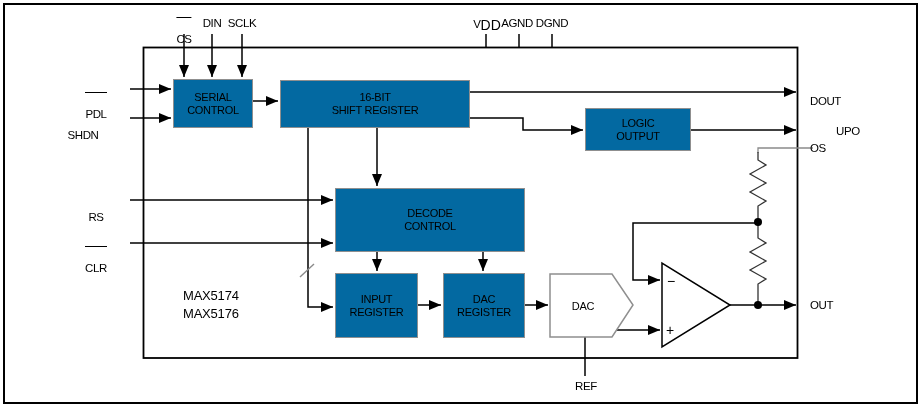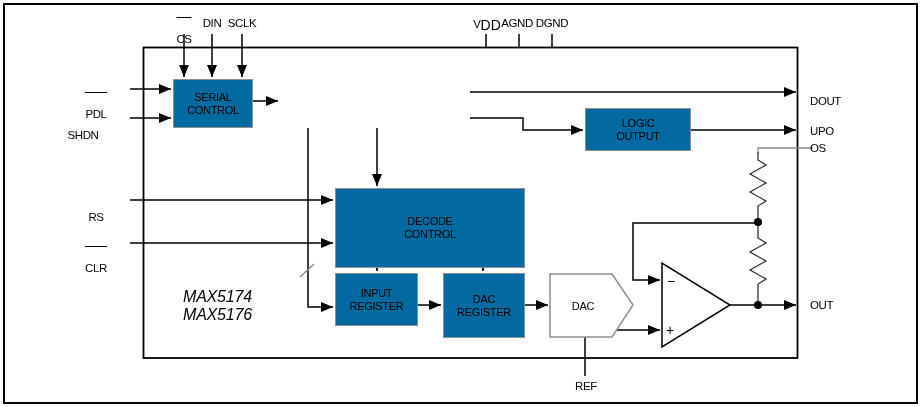--- a/index.html
+++ b/index.html
@@ -18,21 +18,21 @@
     position:absolute;display:flex;align-items:center;justify-content:center;
     font-size:11px;letter-spacing:-0.3px;color:#000;
   }
   .pin{position:absolute;font-size:11.5px;letter-spacing:-0.4px;color:#000;white-space:nowrap;}
   .pin.top{transform:translateX(-50%);top:17px;}
   .pin.left{width:62px;text-align:center;transform:translateY(-50%);margin-top:17px;}
   .pin.right{left:810px;transform:translateY(-50%);}
   .pin.bottom{transform:translateX(-50%);}
   .ov{display:inline-block;border-top:1.2px solid #000;padding-top:16px;line-height:11px;}
   sub.vsub{font-size:14px;vertical-align:-2px;letter-spacing:0;}
-  .partname{position:absolute;left:183px;font-style:italic;font-size:16px;letter-spacing:-0.2px;color:#000;}
+  .partname{position:absolute;left:183px;font-size:13px;letter-spacing:-0.2px;color:#000;}
   .opsign{position:absolute;transform:translateY(-50%);font-size:14px;line-height:14px;color:#000;}
 </style>
 </head>
 <body>
 
 <div class="canvas">
   <div class="frame"></div>
 
   <svg class="wires" width="921" height="407" viewBox="0 0 921 407">
     <defs>
@@ -81,25 +81,27 @@
     <circle cx="758" cy="222" r="4" fill="#000"></circle>
     <circle cx="758" cy="305" r="4" fill="#000"></circle>
 
     <path d="M662,263 L662,347 L730,305 Z" fill="#fff" stroke="#000" stroke-width="1.5"></path>
 
     <path d="M550,274 L612,274 L633,305 L612,337 L550,337 Z" fill="#fff" stroke="#8f8f8f" stroke-width="1.5"></path>
   </svg>
 
   <div class="block" style="left:173px;top:79px;width:80px;height:49px;">SERIAL
 CONTROL</div>
+  <div class="block" style="left:280px;top:80px;width:190px;height:48px;">16-BIT
+SHIFT REGISTER</div>
   <div class="block" style="left:585px;top:108px;width:106px;height:43px;">LOGIC
 OUTPUT</div>
-  <div class="block" style="left:335px;top:188px;width:190px;height:80px;">DECODE
+  <div class="block" style="left:335px;top:188px;width:190px;height:64px;">DECODE
 CONTROL</div>
-  <div class="block" style="left:335px;top:273px;width:83px;height:53px;">INPUT
+  <div class="block" style="left:335px;top:273px;width:83px;height:65px;">INPUT
 REGISTER</div>
   <div class="block" style="left:443px;top:273px;width:82px;height:65px;">DAC
 REGISTER</div>
   <div class="daclabel" style="left:552px;top:276px;width:62px;height:59px;">DAC</div>
 
   <div class="opsign" style="left:667px;top:281px;">−</div>
   <div class="opsign" style="left:666px;top:330px;">+</div>
 
   <div class="pin top" style="left:184px;">
     <span class="ov">CS</span>
@@ -115,21 +117,21 @@
   <div class="pin left" style="left:65px;top:89px;">
     <span class="ov">PDL</span>
   </div>
   <div class="pin left" style="left:52px;top:118px;">SHDN</div>
   <div class="pin left" style="left:65px;top:200px;">RS</div>
   <div class="pin left" style="left:65px;top:243px;">
     <span class="ov">CLR</span>
   </div>
 
   <div class="pin right" style="top:101px;">DOUT</div>
-  <div class="pin right" style="top:131px;">UPO</div>
+  <div class="pin right" style="top:131px;margin-left:26px;">UPO</div>
   <div class="pin right" style="top:148px;">OS</div>
   <div class="pin right" style="top:305px;">OUT</div>
 
   <div class="pin bottom" style="left:586px;top:380px;">REF</div>
 
   <div class="partname" style="top:288px;">MAX5174</div>
   <div class="partname" style="top:306px;">MAX5176</div>
 </div>
 
 </body></html>

